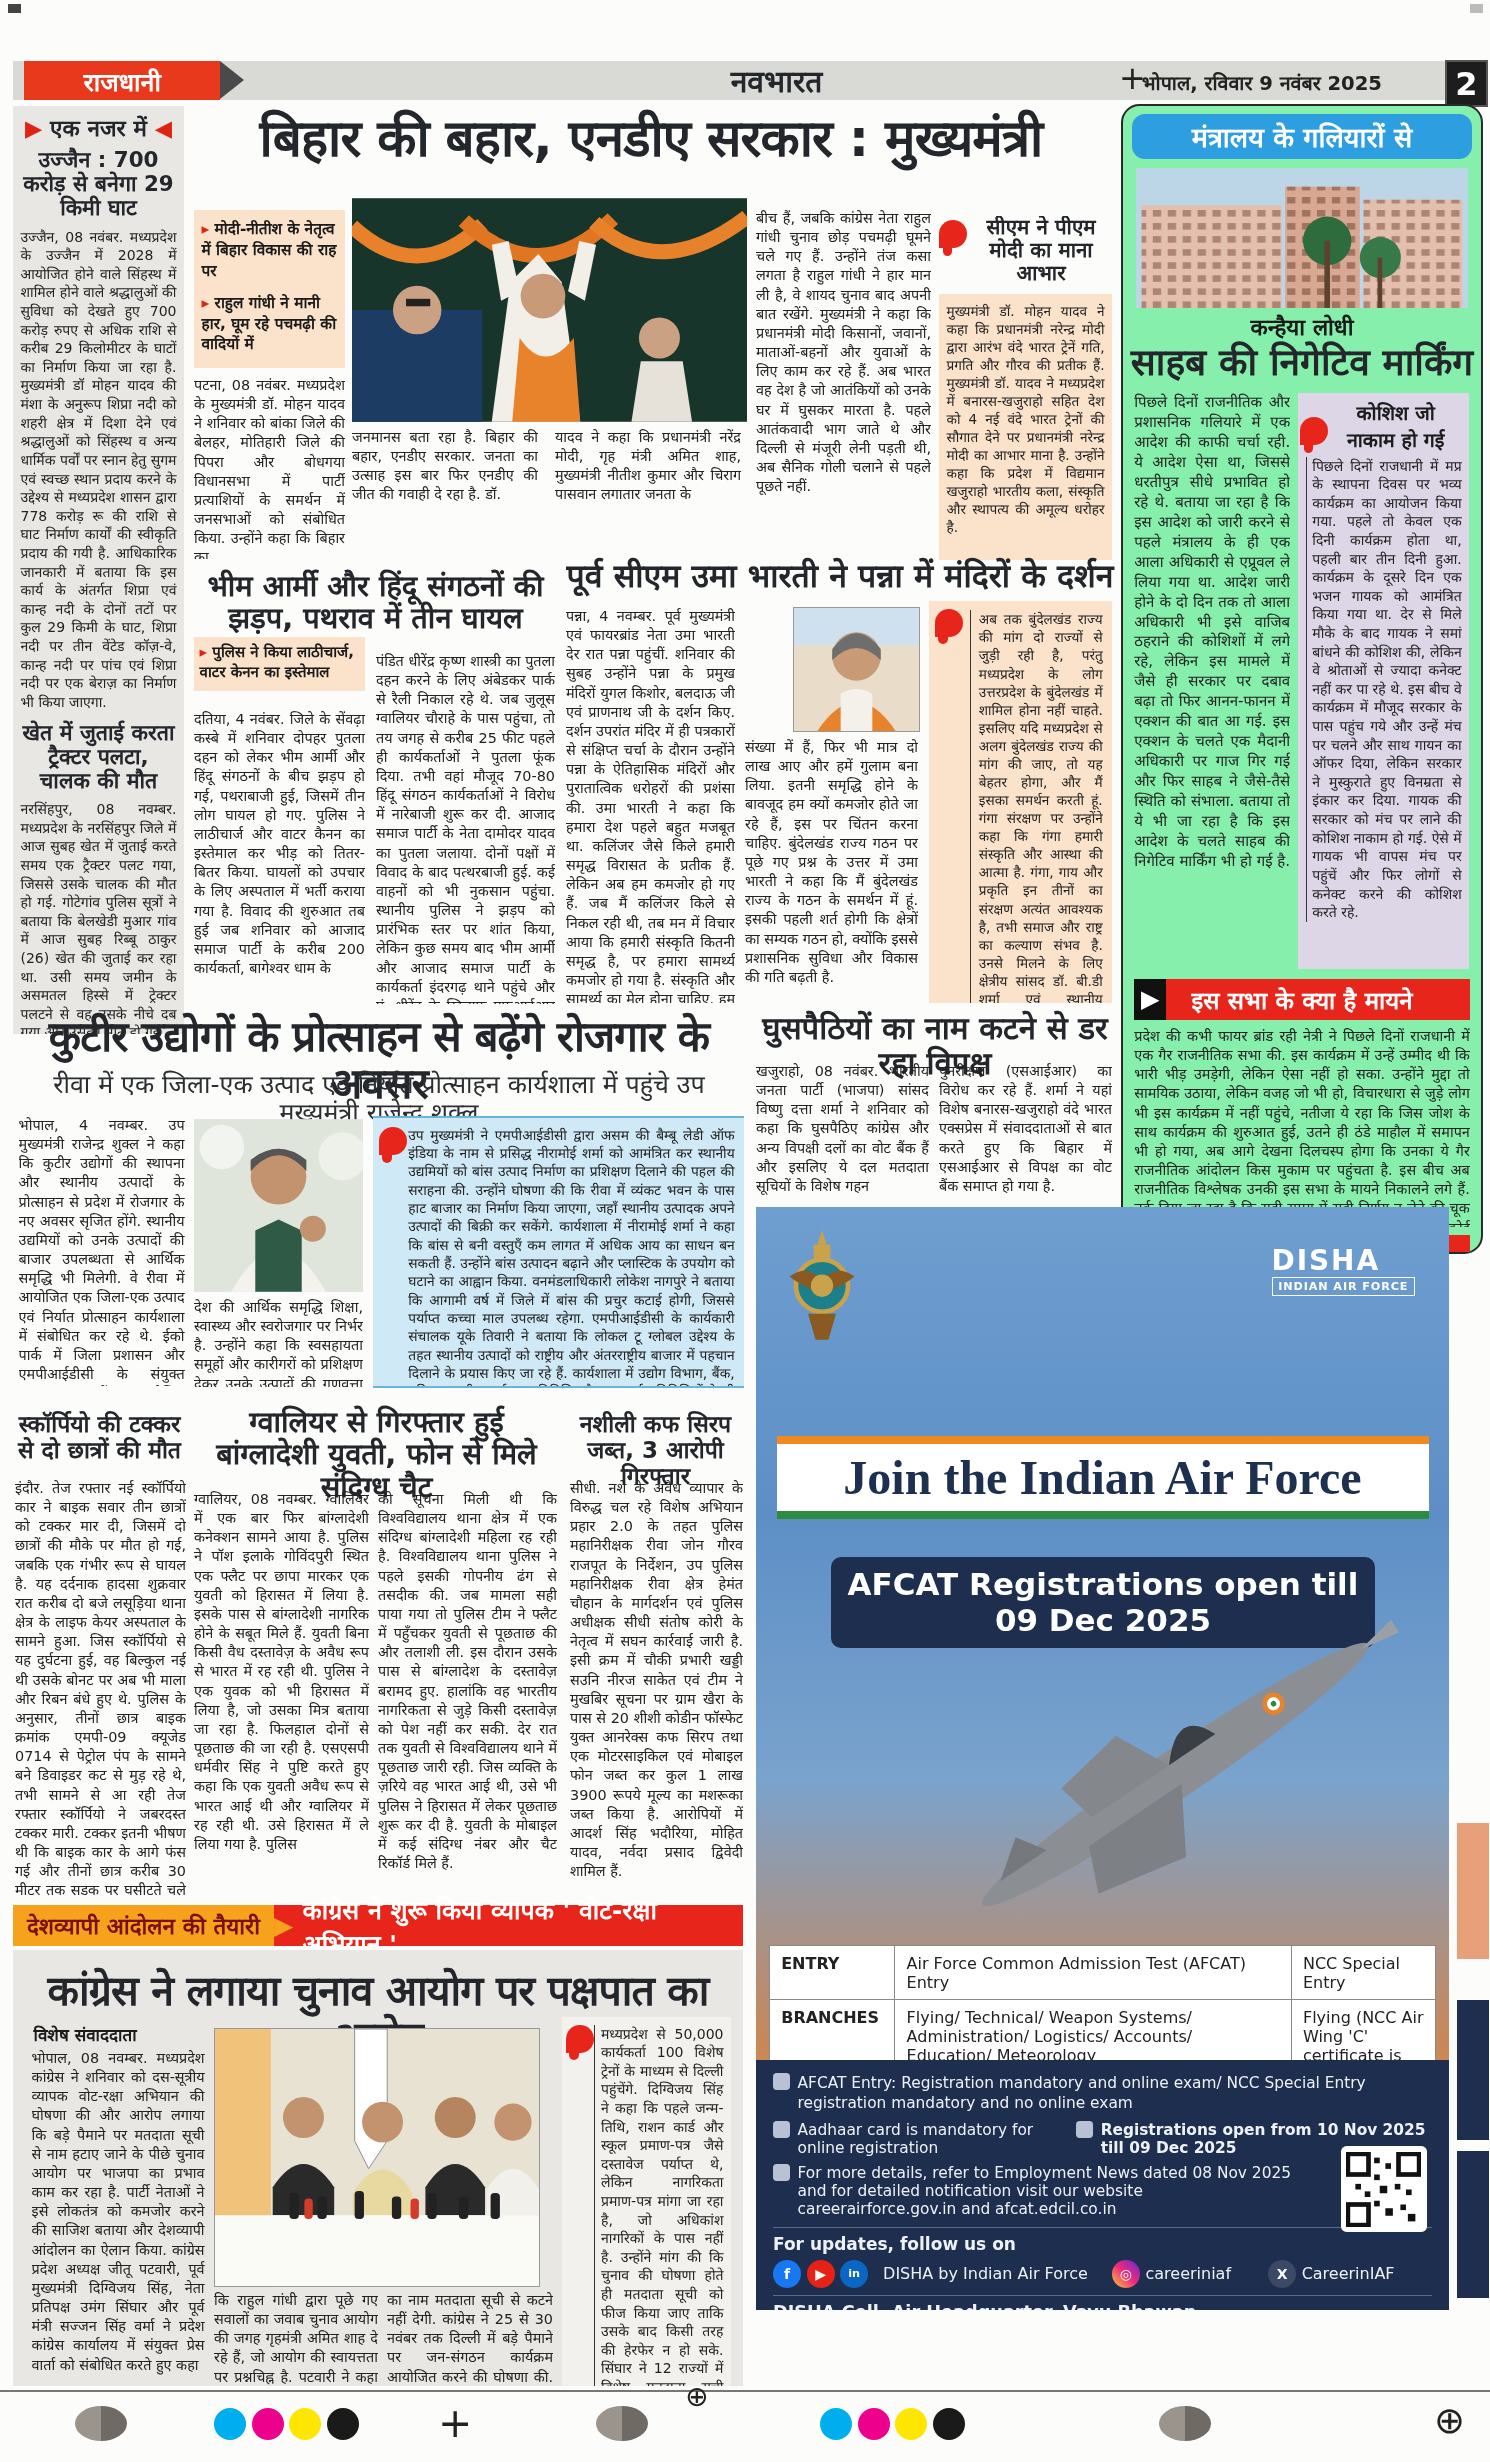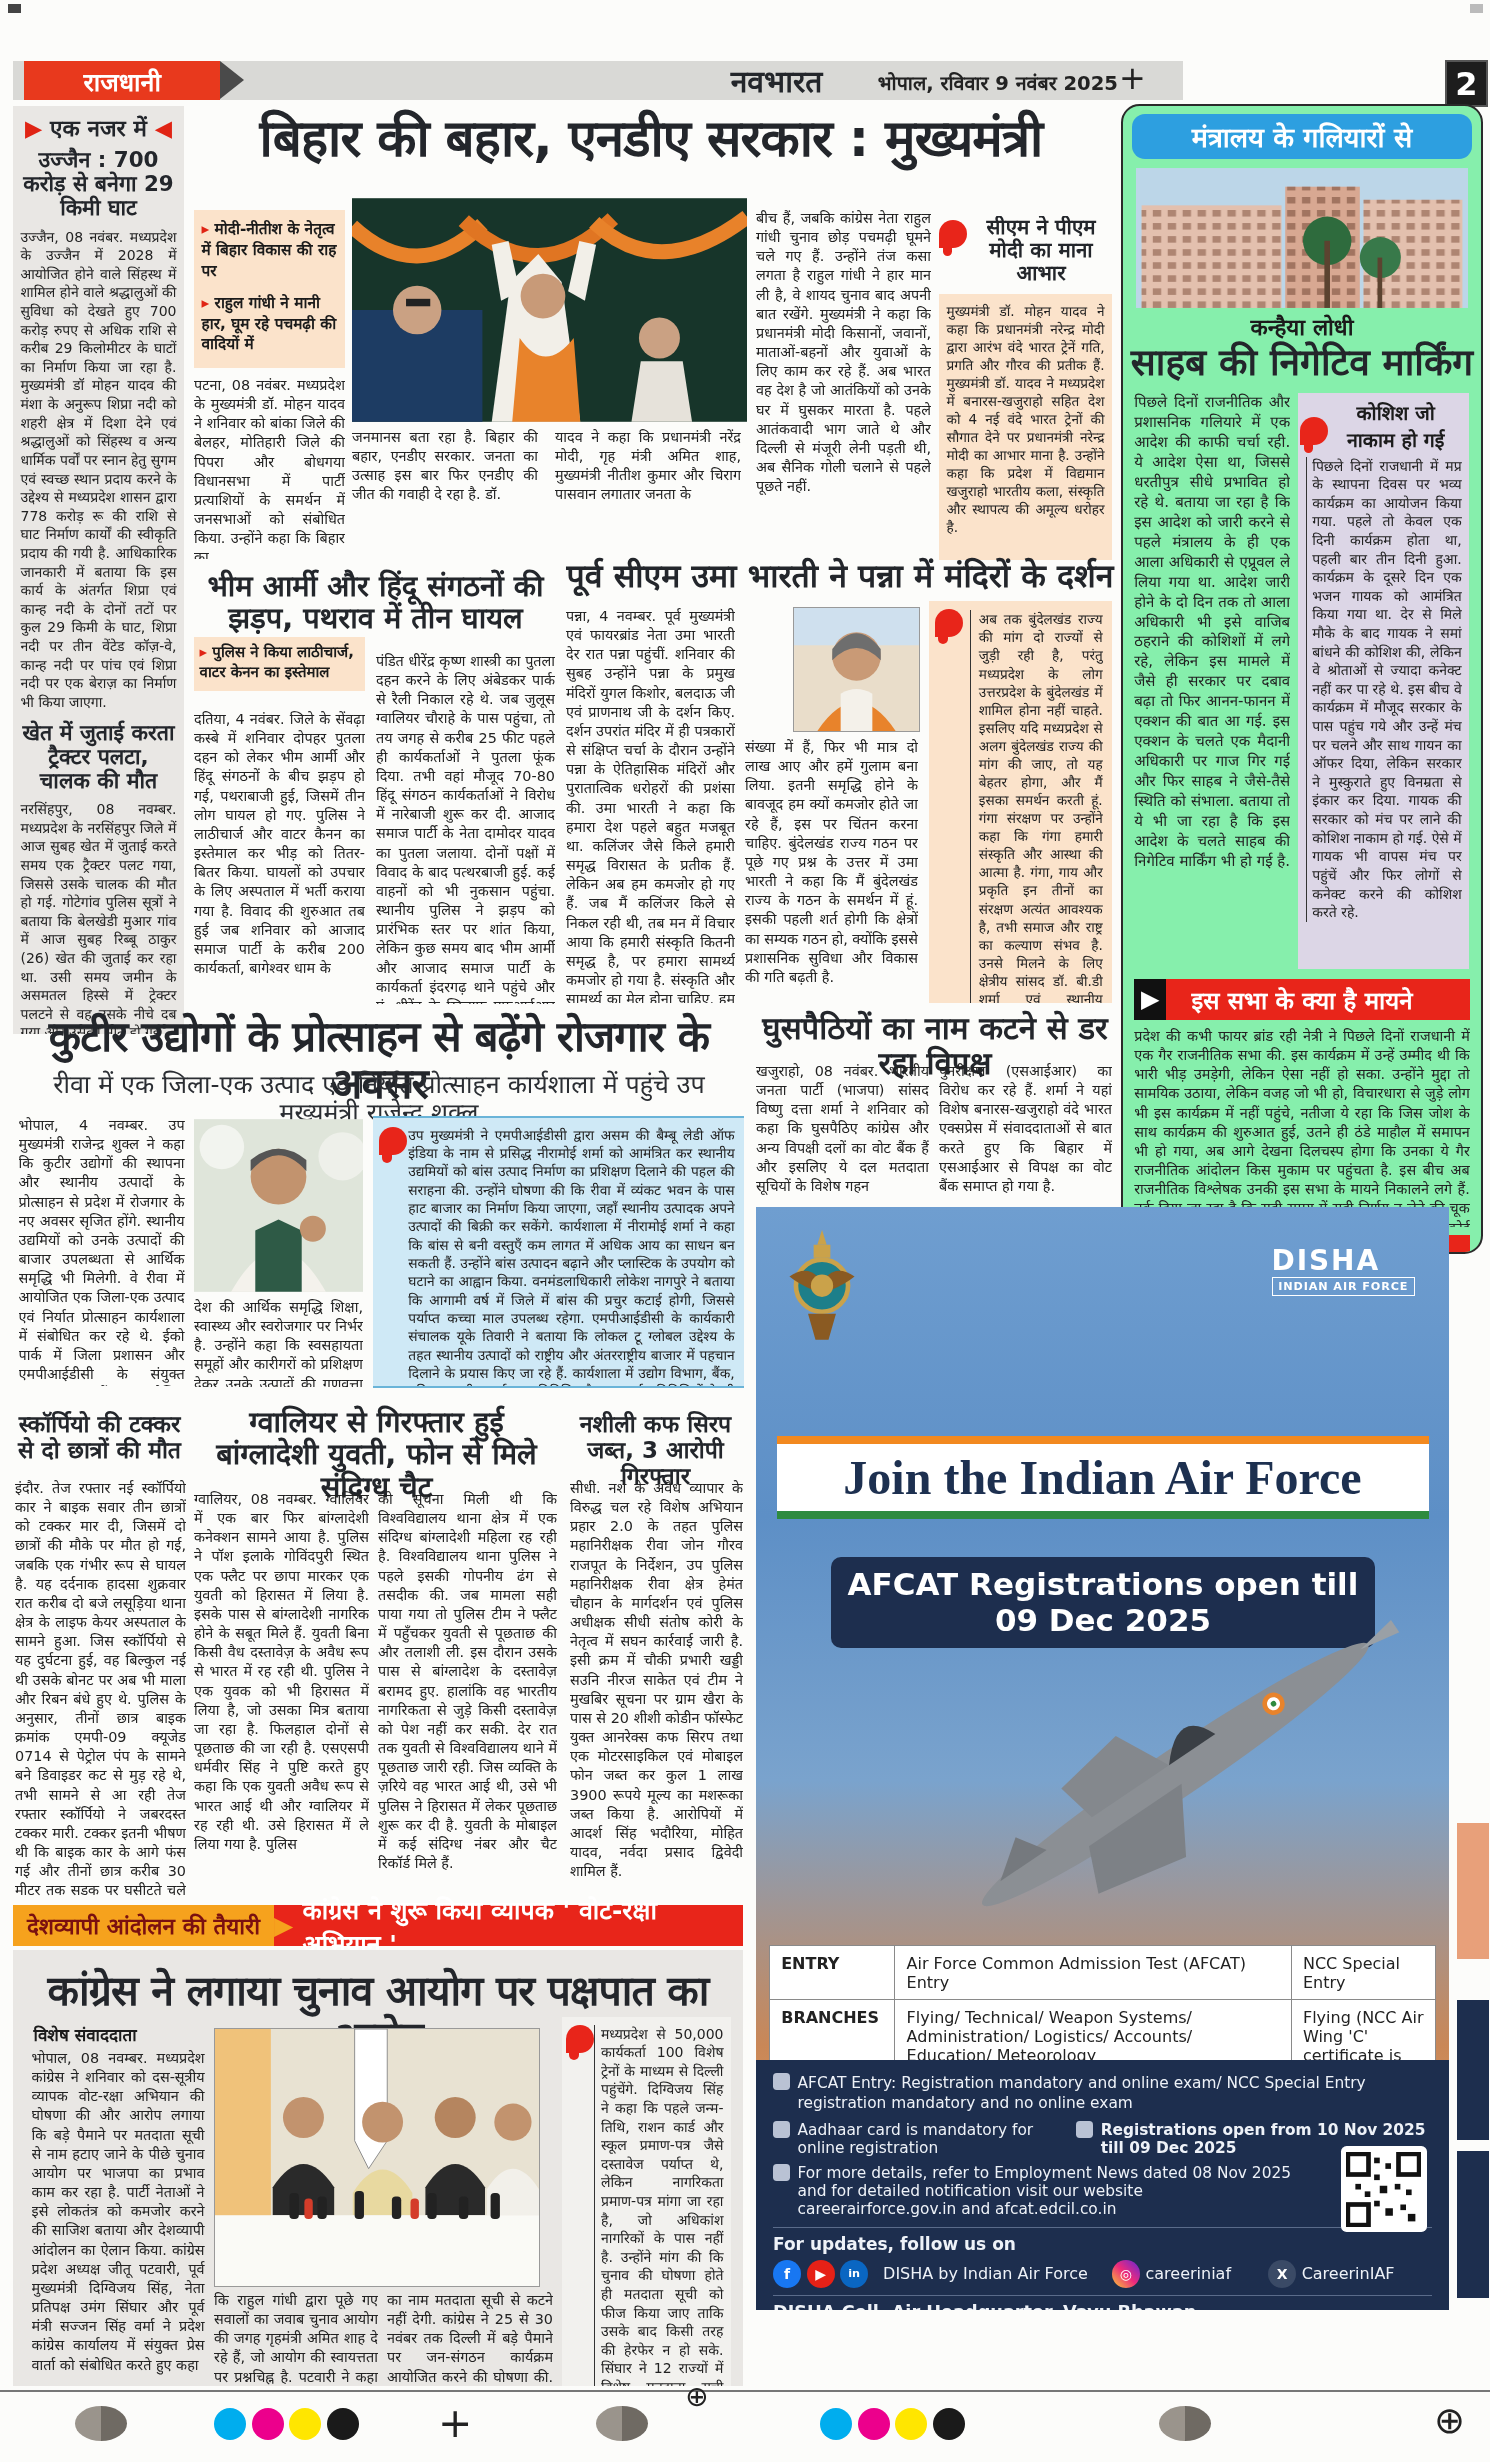--- a/index.html
+++ b/index.html
@@ -35,21 +35,21 @@
   .notesq{display:inline-block;width:17px;height:17px;border-radius:3.7px;background:#b9c2d4;margin-right:7.5px;flex:0 0 auto;}
 </style>
 </head>
 <body>
 
 <div class="page">
 
   <div class="abs" style="left:7.5px;top:3.7px;width:13px;height:9.3px;background:#444;"></div>
   <div class="abs" style="left:1470px;top:3.7px;width:13px;height:9.3px;background:#bbb;"></div>
 
-  <div class="abs topbar" style="left:13px;top:61px;width:1170px;height:39px;">
+  <div class="abs topbar" style="left:13px;top:61px;width:1434px;height:39px;">
     <div class="abs sec-tag" style="left:11.2px;top:0;width:196px;height:39px;font-size:25px;">
         <span>राजधानी</span>
       </div>
     <div class="abs head-dark ct" style="left:577px;top:3.7px;width:373px;font-size:30px;">नवभारत</div>
     <div class="abs cross" style="left:1106px;top:-1.9px;">+</div>
     <div class="abs bd" style="right:65px;top:8.4px;font-size:19.6px;color:#222;">भोपाल, रविवार 9 नवंबर 2025</div>
   </div>
   <div class="abs pageno" style="left:1445px;top:60px;width:39px;height:43px;font-size:32px;">2</div>
 
   <div class="abs graybox clip" style="left:13px;top:106px;width:171px;height:928px;padding:5.6px 7.5px;box-sizing:border-box;">

